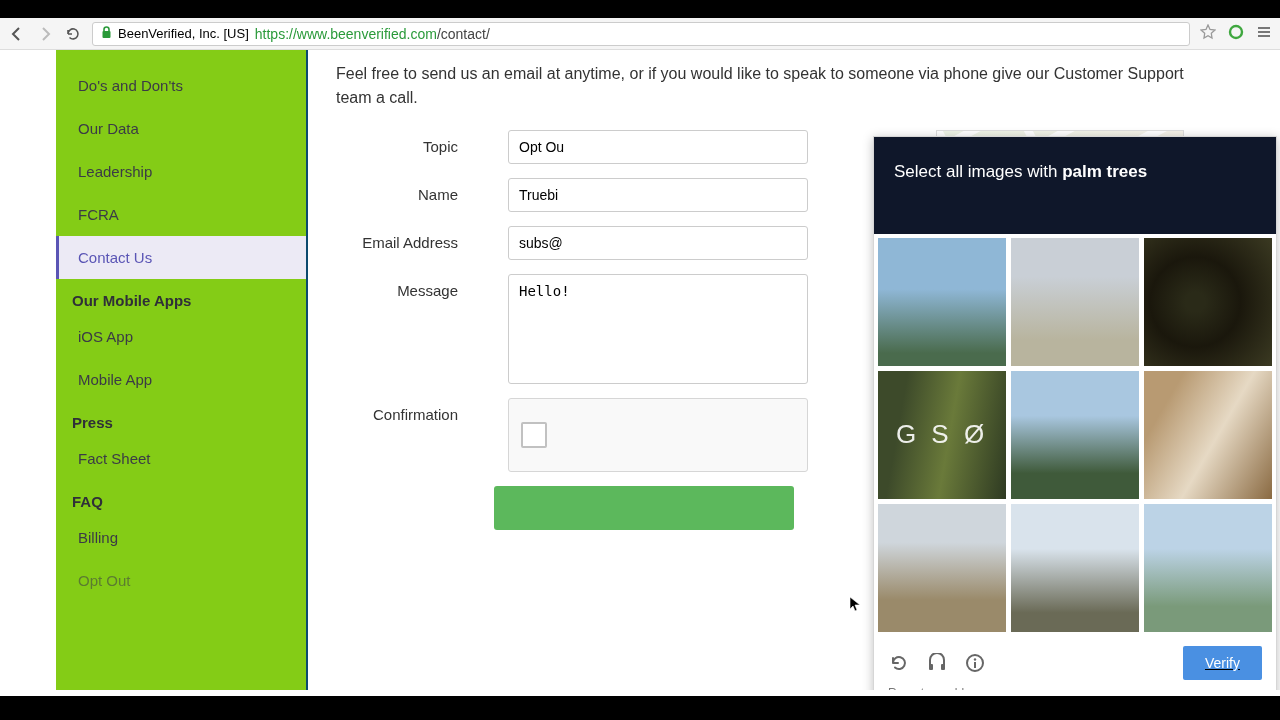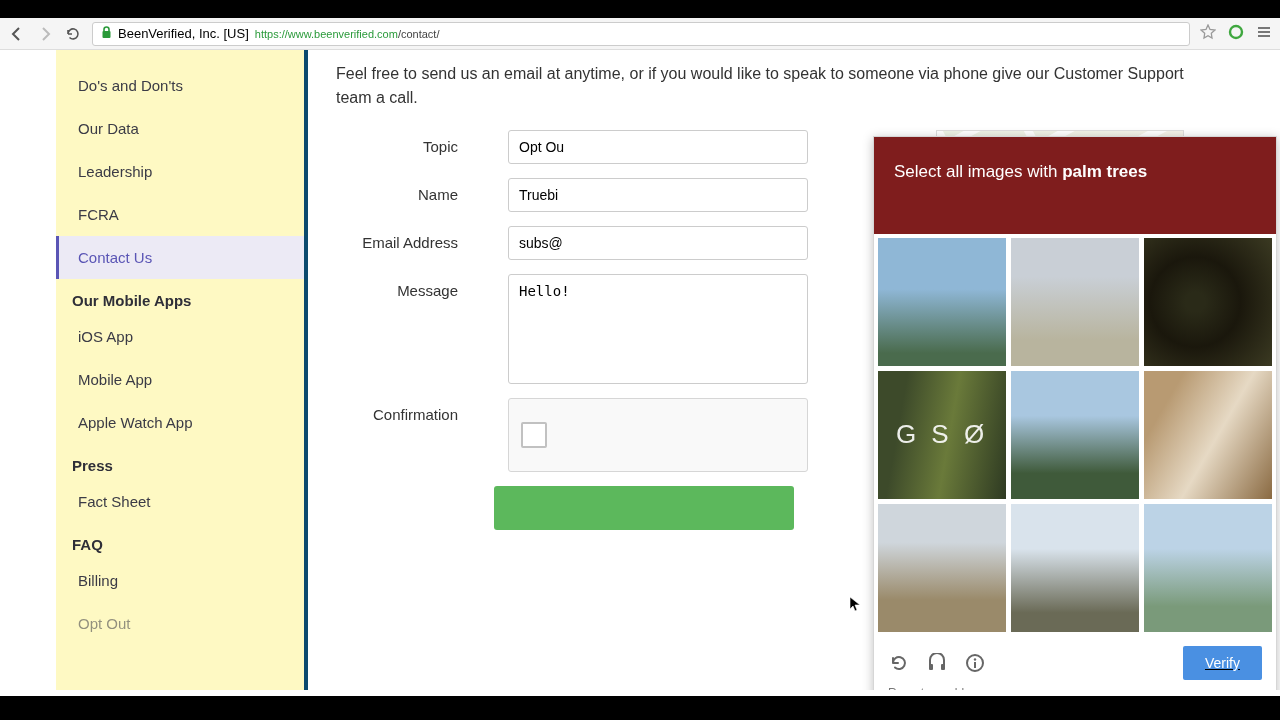--- a/index.html
+++ b/index.html
@@ -11,26 +11,26 @@
   .browser-chrome {
     height: 32px; background: #f5f5f5; border-bottom: 1px solid #ddd;
     display: flex; align-items: center; padding: 0 8px; gap: 10px;
     font-size: 13px; color: #555;
   }
   .nav-btn { width: 18px; height: 18px; display:flex; align-items:center; justify-content:center; color:#555; cursor:pointer; }
   .nav-btn.disabled { color:#bbb; }
   .url-area { flex: 1; display:flex; align-items:center; gap:6px; background:#fff; border:1px solid #ccc; border-radius:3px; height:24px; padding:0 8px;}
   .lock { color:#2a9a3a; font-size: 12px; }
   .ev { color:#000000; font-size:13px; }
-  .url { color:#2a9a3a; font-size:11px; }
+  .url { color:#2a9a3a; font-size:14px; }
   .url .path { color:#444; }
   .chrome-right { display:flex; gap:12px; align-items:center; color:#888; }
 
   .page { display:flex; padding: 0 56px; }
-  .sidebar { width: 270px; background:#fef9c3; border-right:4px solid #0c4a6e; min-height: 640px; padding-top:14px;}
+  .sidebar { width: 270px; background:#84cc16; border-right:2px solid #0c4a6e; min-height: 640px; padding-top:14px;}
   .side-item { padding: 13px 22px; font-size: 15px; color:#3b3b46; cursor:pointer;}
   .side-item.active { background:#eceaf5; border-left: 3px solid #5a55b5; color:#5a55b5; padding-left:19px;}
   .side-section { padding: 13px 16px 6px 16px; font-size: 15px; font-weight:600; color:#2f2f38;}
 
   .main { flex:1; padding: 12px 28px 40px 28px; position:relative; }
   .intro { font-size: 16px; color:#333; line-height:1.5; margin-bottom: 20px; }
 
   .form-area { display:flex; gap: 40px; }
   .form-col { flex: 0 0 560px; }
   .info-col { flex: 1; min-width: 260px;}
@@ -57,21 +57,21 @@
   .map-stop { position:absolute; width:10px; height:10px; background:#5aa0e6; border:1px solid #fff; border-radius:2px;}
   .map-park { position:absolute; width:11px; height:11px; background:#3a9a3a; border:1px solid #fff; border-radius:2px;}
   .map-lbl { position:absolute; font-size:9.5px; color:#888; white-space:nowrap; transform-origin:left; }
 
   .info-block { margin-top: 16px; font-size: 16px; color:#333; line-height:1.7;}
   .info-heading { font-size: 22px; color:#222; margin-bottom:4px;}
   .info-link { color:#5a55b5;}
 
   
   .captcha { position:absolute; left: 565px; top: 86px; width: 404px; background:#fff; border:1px solid #d6d6d6; box-shadow:0 2px 10px rgba(0,0,0,.25); z-index:50;}
-  .captcha-header { background:#7f1d1d; color:#fff; padding: 24px 20px 50px 20px; font-size:17px; line-height:1.35;}
+  .captcha-header { background:#0f172a; color:#fff; padding: 24px 20px 50px 20px; font-size:17px; line-height:1.35;}
   .captcha-header b { font-weight:700;}
   .captcha-grid { display:grid; grid-template-columns: repeat(3, 1fr); gap:5px; padding:4px; background:#fff;}
   .captcha-img { aspect-ratio: 1/1; background:#888; background-size:cover; background-position:center; cursor:pointer;}
   .captcha-footer { padding: 10px 14px 10px 14px; display:flex; flex-direction:column; gap:6px;text-decoration:underline;}
   .captcha-controls { display:flex; justify-content:space-between; align-items:center;}
   .captcha-icons { display:flex; gap:16px; color:#777; font-size:20px;}
   .captcha-icons span { cursor:pointer; display:inline-flex; width:22px; justify-content:center;}
   .verify-btn { background:#4a90e2; color:#fff; border:0; padding: 9px 22px; font-size:14px; border-radius:2px; cursor:pointer;}
   .report { font-size:12px; color:#777;}
 
@@ -142,21 +142,20 @@
 <div class="page">
   <aside class="sidebar">
     <div class="side-item">Do's and Don'ts</div>
     <div class="side-item">Our Data</div>
     <div class="side-item">Leadership</div>
     <div class="side-item">FCRA</div>
     <div class="side-item active">Contact Us</div>
     <div class="side-section">Our Mobile Apps</div>
     <div class="side-item">iOS App</div>
     <div class="side-item">Mobile App</div>
-    <div class="side-item">Apple Watch App</div>
     <div class="side-section">Press</div>
     <div class="side-item">Fact Sheet</div>
     <div class="side-section">FAQ</div>
     <div class="side-item">Billing</div>
     <div class="side-item" style="opacity:.55">Opt Out</div>
   </aside>
 
   <main class="main">
     <p class="intro">Feel free to send us an email at anytime, or if you would like to speak to someone via phone give our Customer Support team a call.</p>
 

